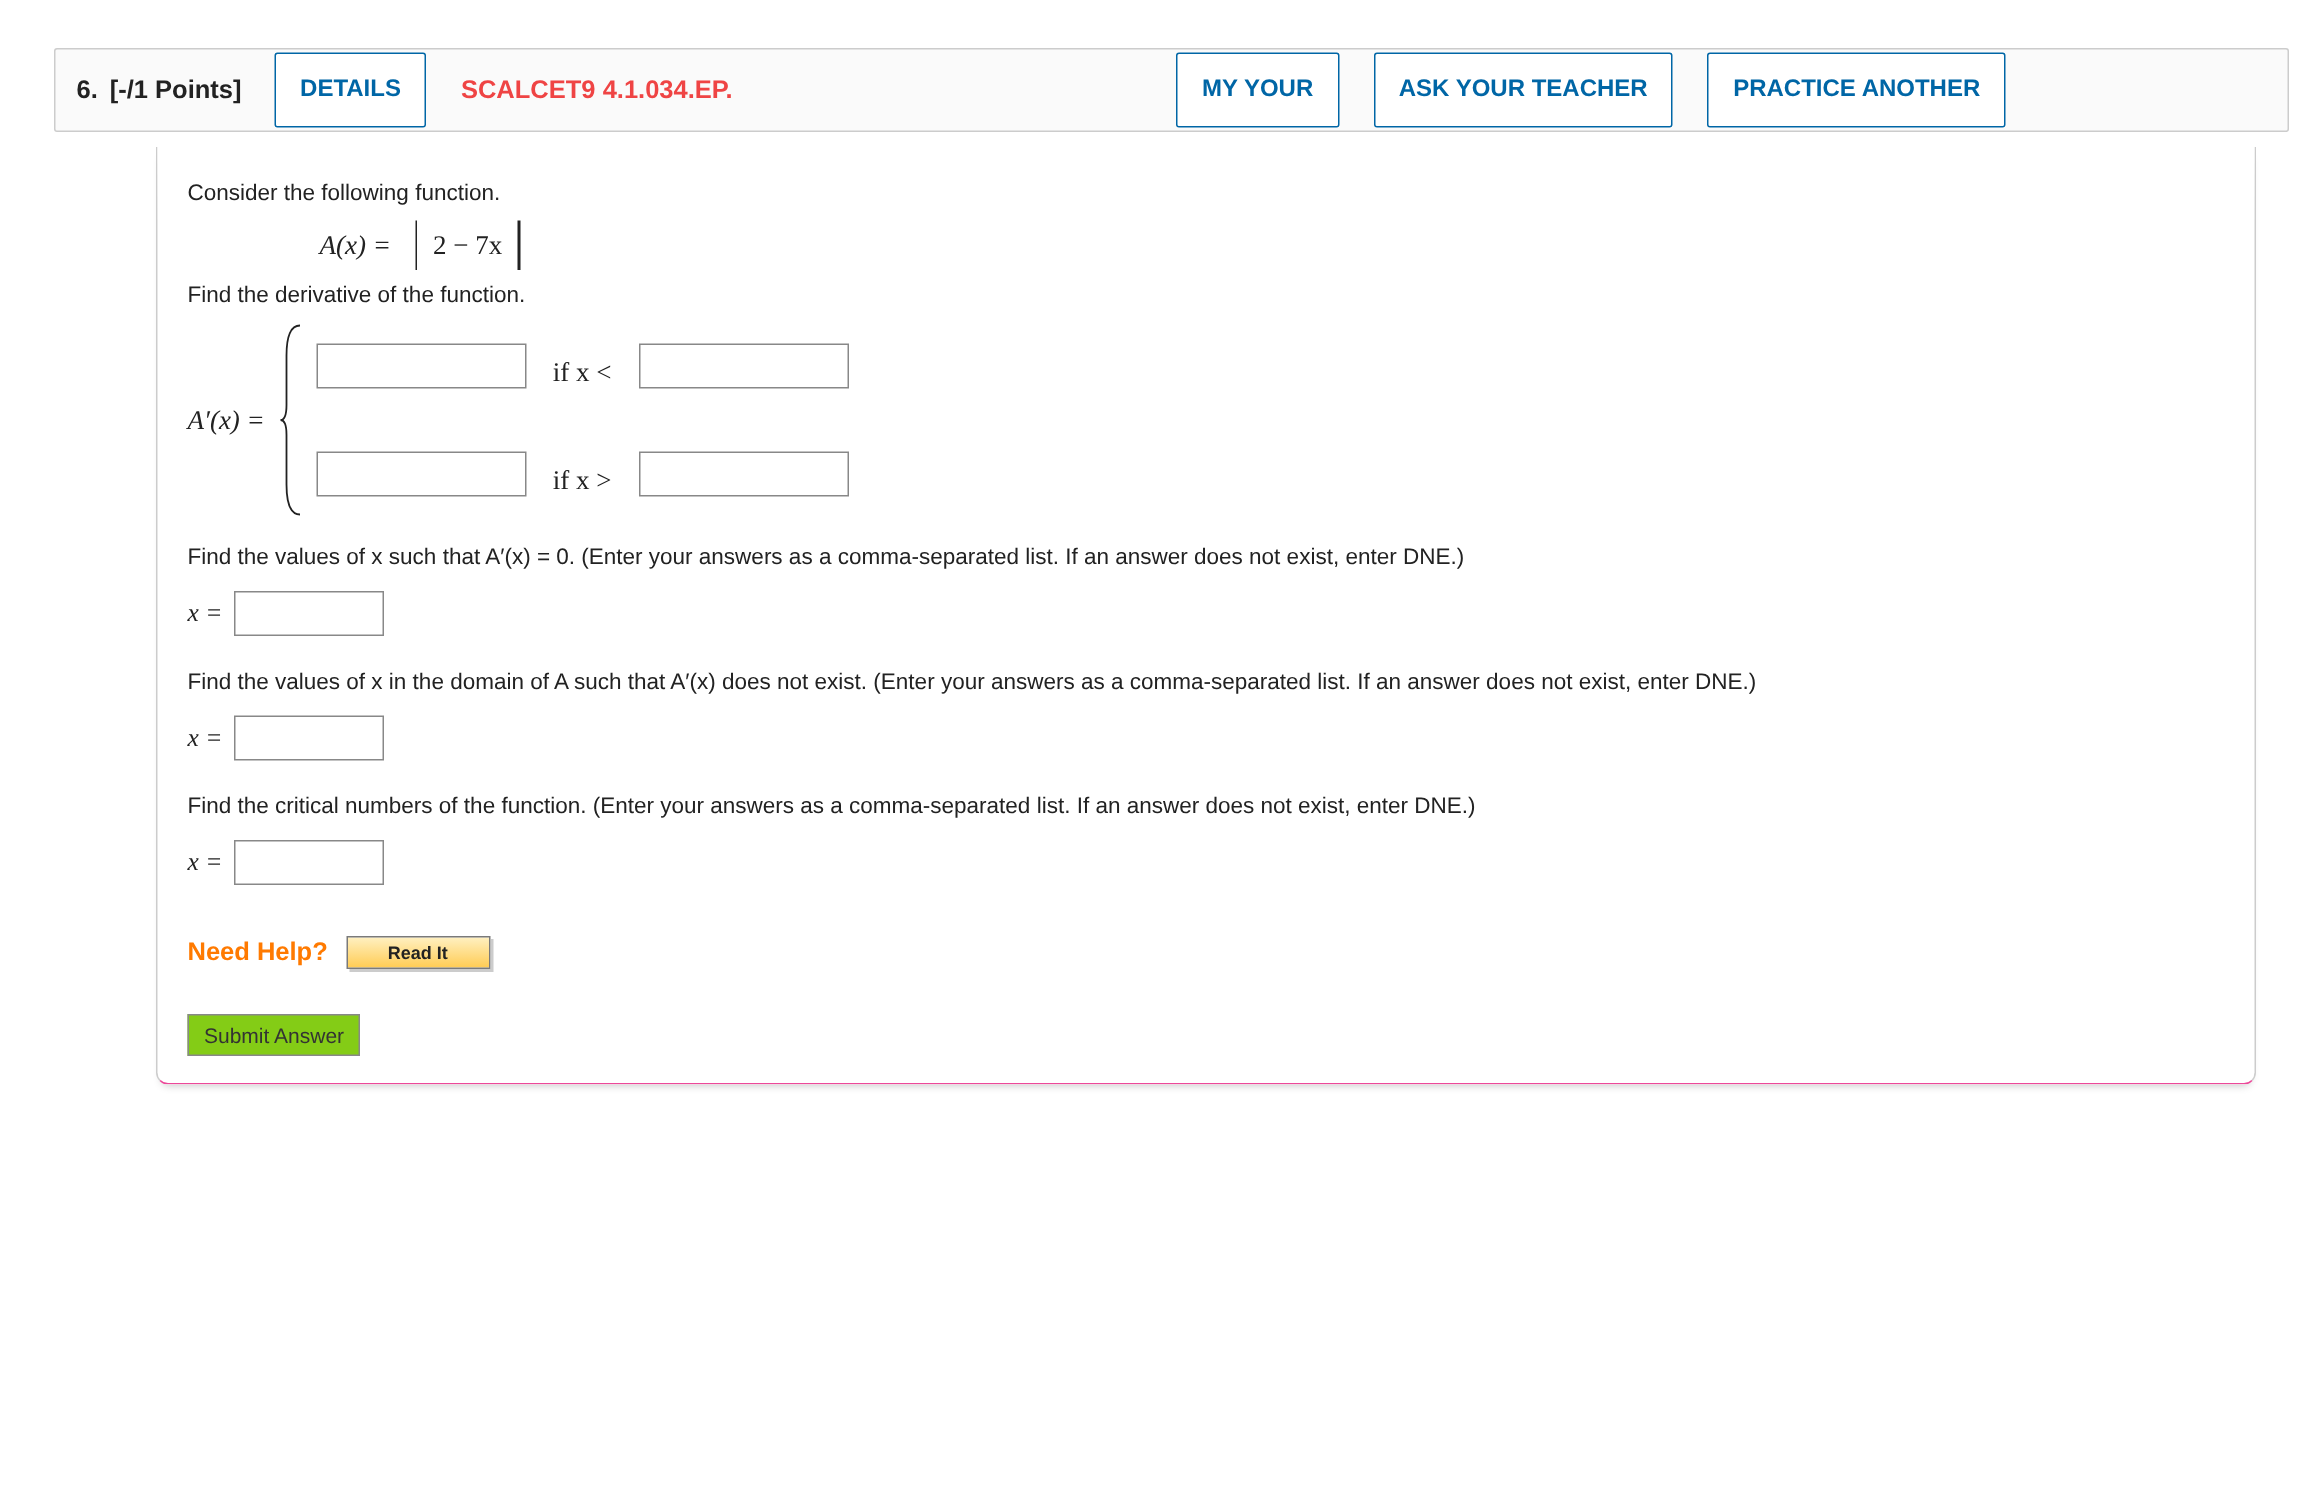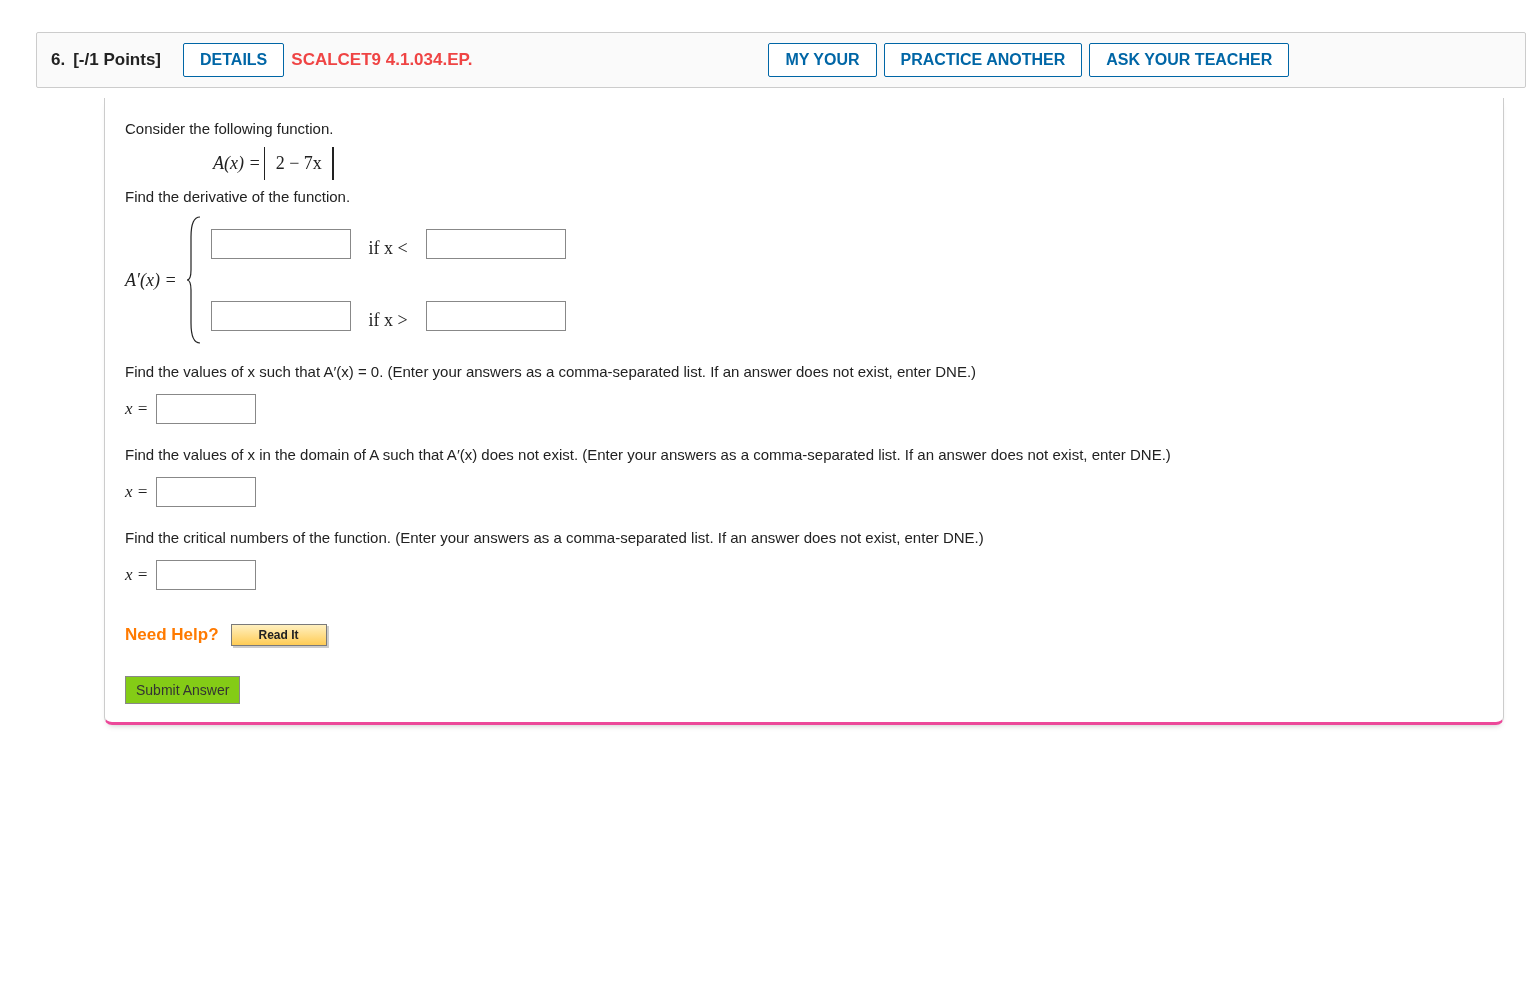--- a/index.html
+++ b/index.html
@@ -34,46 +34,46 @@
     .points {
       font-weight: bold;
       font-size: 17px;
       margin-left: 8px;
       margin-right: 22px;
     }
     .hbtn {
       display: inline-flex;
       align-items: center;
       justify-content: center;
-      height: 34px;
+      height: 50px;
       padding: 0 16px;
       font-size: 16px;
       font-weight: bold;
       color: #0066a6;
       border: 1.5px solid #0066a6;
       background: #fff;
       border-radius: 2px;
-      margin-right: 7px;
+      margin-right: 23px;
       cursor: pointer;
       user-select: none;
     }
     .src-label {
       font-weight: bold;
       font-size: 17px;
       color: #ef4444;
       margin-right: 36px;
     }
     .header-spacer { flex: 0 0 260px; }
     .content {
       margin-left: 104px;
       margin-top: 10px;
       width: 1400px;
       border-left: 1px solid #ccc;
       border-right: 1px solid #ccc;
-      border-bottom: 3px solid #ec4899;
+      border-bottom: 1px solid #ec4899;
       border-bottom-left-radius: 8px;
       border-bottom-right-radius: 8px;
       padding: 20px 20px 18px 20px;
       box-shadow: 0 4px 6px -4px rgba(0,0,0,0.25);
     }
     .ptext { margin: 2px 0 10px 0; }
     .formula {
       display: inline-flex;
       align-items: center;
       font-style: italic;
@@ -189,30 +189,30 @@
 
 
 
 <div class="header-bar">
   <span class="qnum">6.</span>
   <span class="points">[-/1 Points]</span>
   <div class="hbtn">DETAILS</div>
   <span class="src-label">SCALCET9 4.1.034.EP.</span>
   <div class="header-spacer"></div>
   <div class="hbtn">MY YOUR</div>
+  <div class="hbtn">ASK YOUR TEACHER</div>
   <div class="hbtn">PRACTICE ANOTHER</div>
-  <div class="hbtn">ASK YOUR TEACHER</div>
 </div>
 
 <div class="content">
 
   <div class="ptext">Consider the following function.</div>
 
   <div class="formula">
-    <span style="margin-right:1px;">A(x) =</span>
+    <span style="margin-right:14px;">A(x) =</span>
     <span class="abs-bar">
       <span style="font-style:normal;">2 − 7x</span>
     </span>
   </div>
 
   <div class="ptext">Find the derivative of the function.</div>
 
   <div class="piecewise">
     <span class="aprime-label">A′(x) =</span>
     <svg class="brace-svg" viewBox="0 0 20 130">

